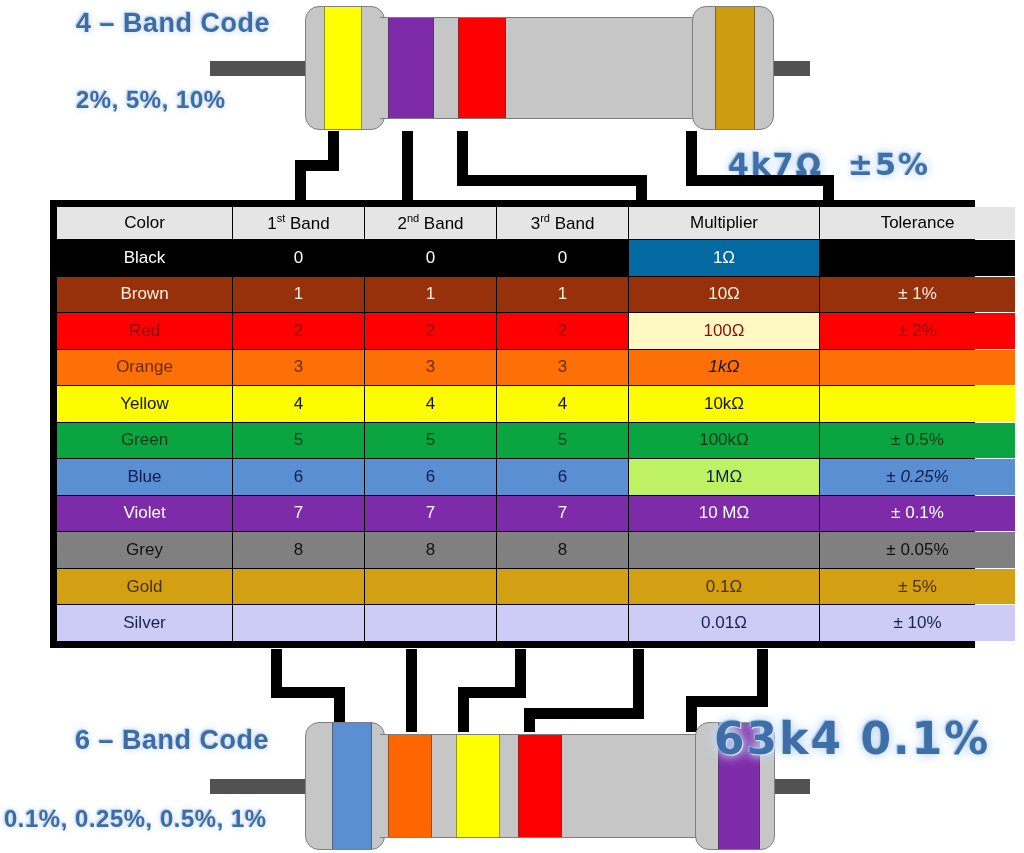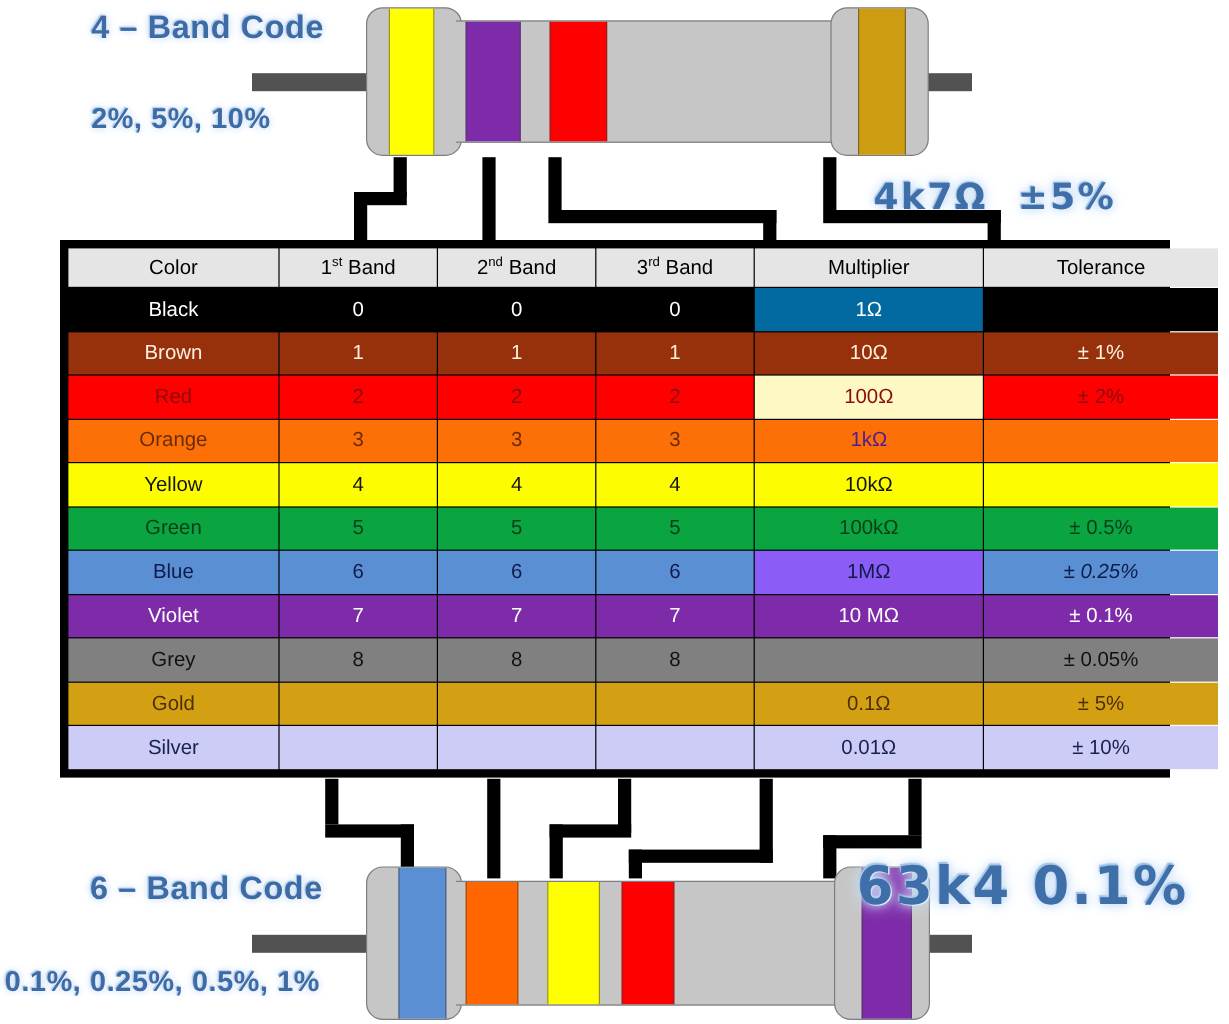--- a/index.html
+++ b/index.html
@@ -223,21 +223,21 @@
           <td style="background: rgb(254, 0, 0); color: rgb(138, 13, 13);">2</td>
           <td style="background: rgb(254, 0, 0); color: rgb(138, 13, 13);">2</td>
           <td class="mult" style="background: #fef9c3; color: rgb(138, 13, 13); margin-top: 43px;">100Ω</td>
           <td class="tol" style="background: rgb(254, 0, 0); color: rgb(138, 13, 13);">± 2%</td>
         </tr>
         <tr>
           <td class="colorname" style="background: rgb(252, 112, 7); color: rgb(107, 44, 5);">Orange</td>
           <td style="background: rgb(252, 112, 7); color: rgb(107, 44, 5);">3</td>
           <td style="background: rgb(252, 112, 7); color: rgb(107, 44, 5);">3</td>
           <td style="background: rgb(252, 112, 7); color: rgb(107, 44, 5);">3</td>
-          <td class="mult" style="background: rgb(252, 112, 7); color: #4c1d95;">1kΩ</td>
+          <td class="mult" style="background: rgb(252, 112, 7); color: #0f172a; font-style: italic;">1kΩ</td>
           <td class="tol" style="background: rgb(252, 112, 7); color: rgb(107, 44, 5);"></td>
         </tr>
         <tr>
           <td class="colorname" style="background: rgb(253, 253, 0); color: rgb(20, 20, 20);">Yellow</td>
           <td style="background: rgb(253, 253, 0); color: rgb(20, 20, 20);">4</td>
           <td style="background: rgb(253, 253, 0); color: rgb(20, 20, 20);">4</td>
           <td style="background: rgb(253, 253, 0); color: rgb(20, 20, 20);">4</td>
           <td class="mult" style="background: rgb(253, 253, 0); color: rgb(20, 20, 20);">10kΩ</td>
           <td class="tol" style="background: rgb(253, 253, 0); color: rgb(20, 20, 20);"></td>
         </tr>
@@ -247,21 +247,21 @@
           <td style="background: rgb(10, 165, 65); color: rgb(10, 61, 24);">5</td>
           <td style="background: rgb(10, 165, 65); color: rgb(10, 61, 24);">5</td>
           <td class="mult" style="background: rgb(10, 165, 65); color: rgb(10, 61, 24);">100kΩ</td>
           <td class="tol" style="background: rgb(10, 165, 65); color: rgb(10, 61, 24);">± 0.5%</td>
         </tr>
         <tr>
           <td class="colorname" style="background: rgb(91, 143, 212); color: rgb(13, 28, 74);">Blue</td>
           <td style="background: rgb(91, 143, 212); color: rgb(13, 28, 74);">6</td>
           <td style="background: rgb(91, 143, 212); color: rgb(13, 28, 74);">6</td>
           <td style="background: rgb(91, 143, 212); color: rgb(13, 28, 74);">6</td>
-          <td class="mult" style="background: #8b5cf6; color: rgb(13, 28, 74);">1MΩ</td>
+          <td class="mult" style="background: #bef264; color: rgb(13, 28, 74);">1MΩ</td>
           <td class="tol" style="background: rgb(91, 143, 212); color: rgb(13, 28, 74); font-style: italic;">± 0.25%</td>
         </tr>
         <tr>
           <td class="colorname" style="background: rgb(125, 43, 168); color: rgb(255, 255, 255);">Violet</td>
           <td style="background: rgb(125, 43, 168); color: rgb(255, 255, 255);">7</td>
           <td style="background: rgb(125, 43, 168); color: rgb(255, 255, 255);">7</td>
           <td style="background: rgb(125, 43, 168); color: rgb(255, 255, 255);">7</td>
           <td class="mult" style="background: rgb(125, 43, 168); color: rgb(255, 255, 255);">10 MΩ</td>
           <td class="tol" style="background: rgb(125, 43, 168); color: rgb(255, 255, 255);">± 0.1%</td>
         </tr>

